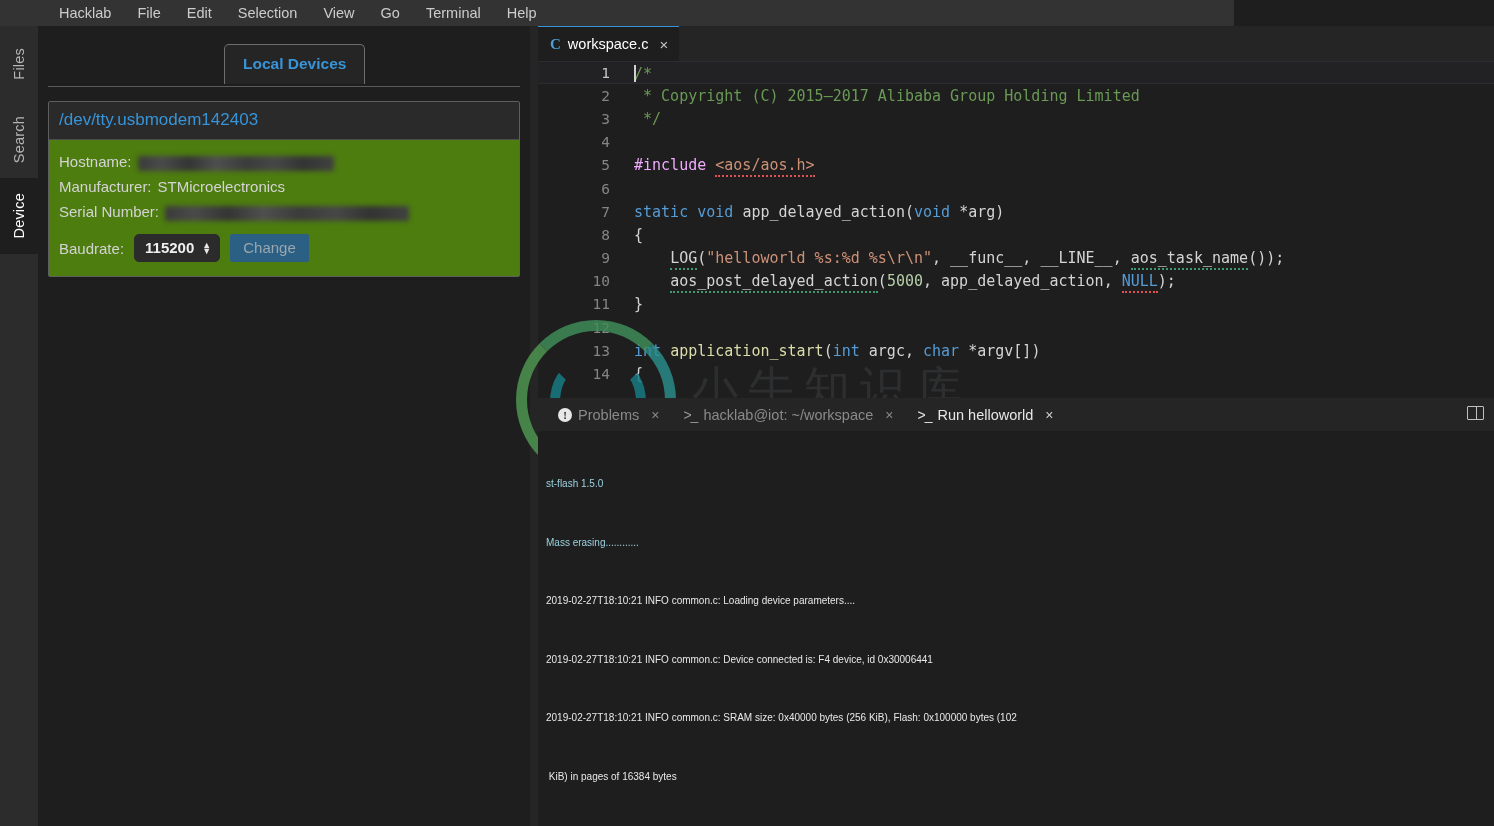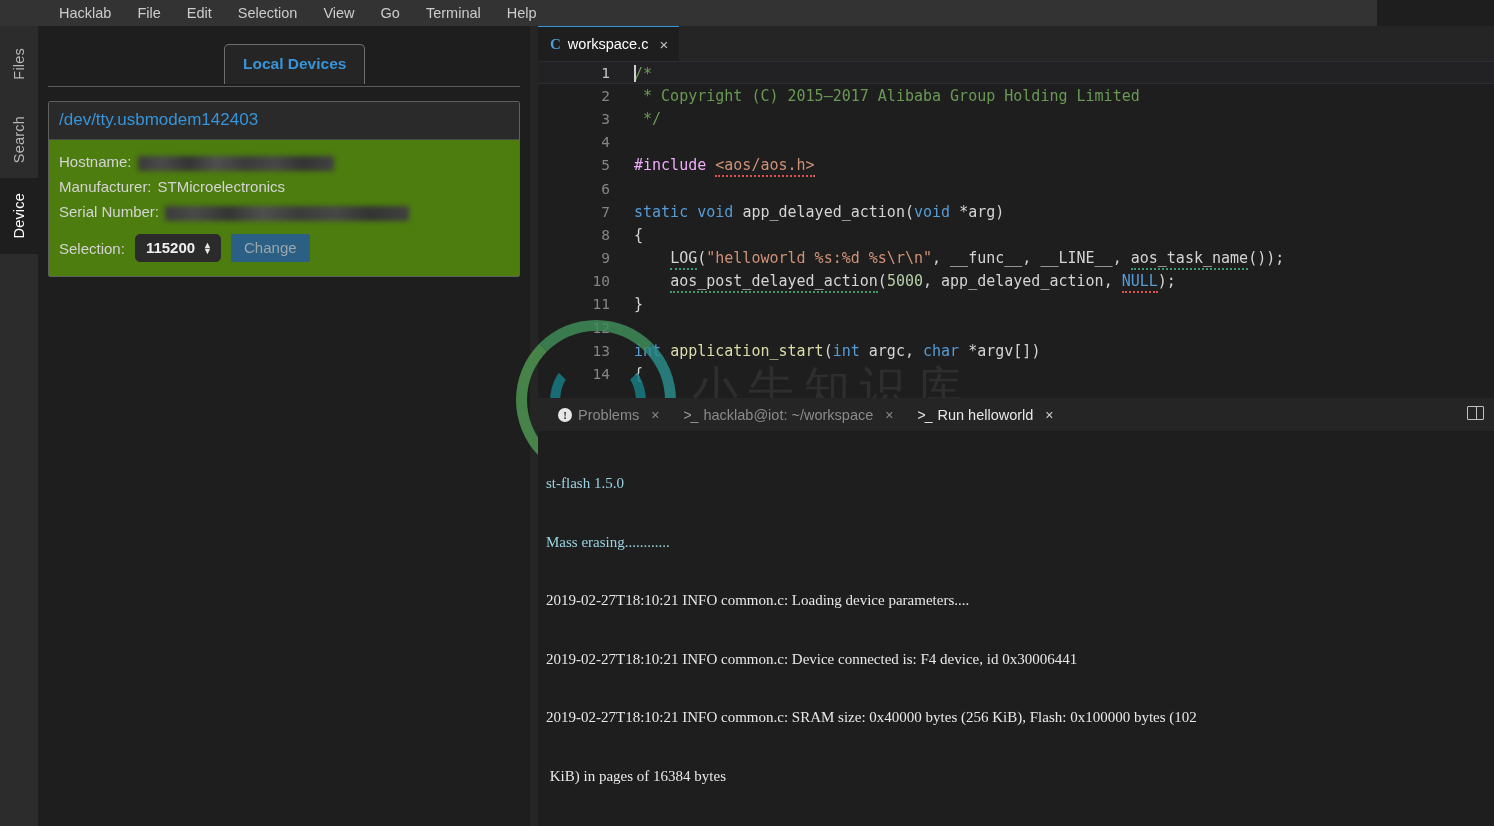--- a/index.html
+++ b/index.html
@@ -6,21 +6,21 @@
   html, body {
     width: 1494px; height: 826px;
     background: #1e1e1e;
     font-family: "Liberation Sans", sans-serif;
     overflow: hidden;
   }
   .app { position: relative; width: 1494px; height: 826px; background: #1e1e1e; }
 
   
   .menubar {
-    position: absolute; top: 0; left: 0; width: 1377px; height: 26px;
+    position: absolute; top: 0; left: 0; width: 1234px; height: 26px;
     background: #333333;
     display: flex; align-items: center; gap: 0px;
     padding-left: 46px;
   }
   .menu-item {
     color: #cccccc; font-size: 14.5px; padding: 2px 13px;
     white-space: nowrap; line-height: 18px;
   }
   .menu-item.first { font-weight: 400; }
 
@@ -208,22 +208,22 @@
   .split-ic {
     width: 17px; height: 14px; border: 1.4px solid #c0c0c0; border-radius: 1px;
     position: relative;
   }
   .split-ic::after {
     content: ""; position: absolute; left: 50%; top: 0; bottom: 0; width: 1.4px;
     background: #c0c0c0;
   }
   .term {
     padding: 4px 0 4px 8px; height: 395px; overflow: hidden;
-    font-family: Liberation Serif, serif;
-    font-size: 15px; line-height: 19.5px; color: #e8e8e8;
+    font-family: Liberation Sans, sans-serif;
+    font-size: 10px; line-height: 19.5px; color: #e8e8e8;
     white-space: pre;
   }
   .term .tl { height: 19.5px; }
   .term .dim { color: #9bd2e0; }
 </style>
 </head>
 <body>
 
 <div class="app">
 
@@ -268,21 +268,21 @@
           <span>Manufacturer:</span>
           <span style="margin-left:6px;">STMicroelectronics</span>
         </div>
 
         <div class="dev-row">
           <span>Serial Number:</span>
           <span class="redacted" style="width:244px;margin-left:6px;"></span>
         </div>
 
         <div class="baud-row">
-          <span class="baud-label">Selection:</span>
+          <span class="baud-label">Baudrate:</span>
           <div class="baud-select">
             <span>115200</span>
             <span class="spin">
                 <span>▲</span>
                 <span>▼</span>
               </span>
           </div>
           <button class="change-btn">Change</button>
         </div>
 

